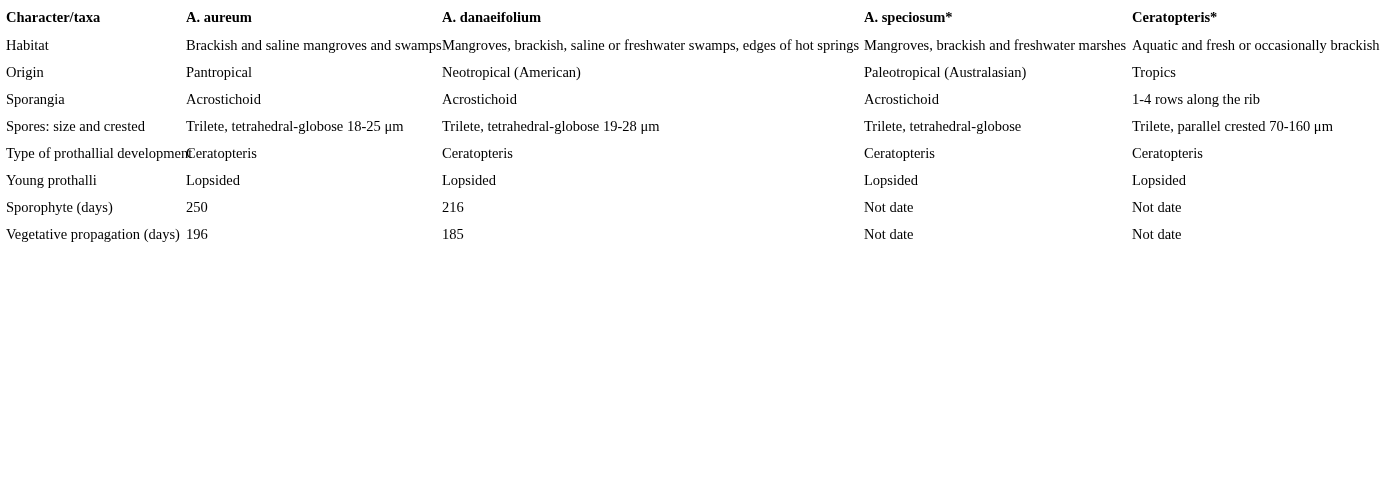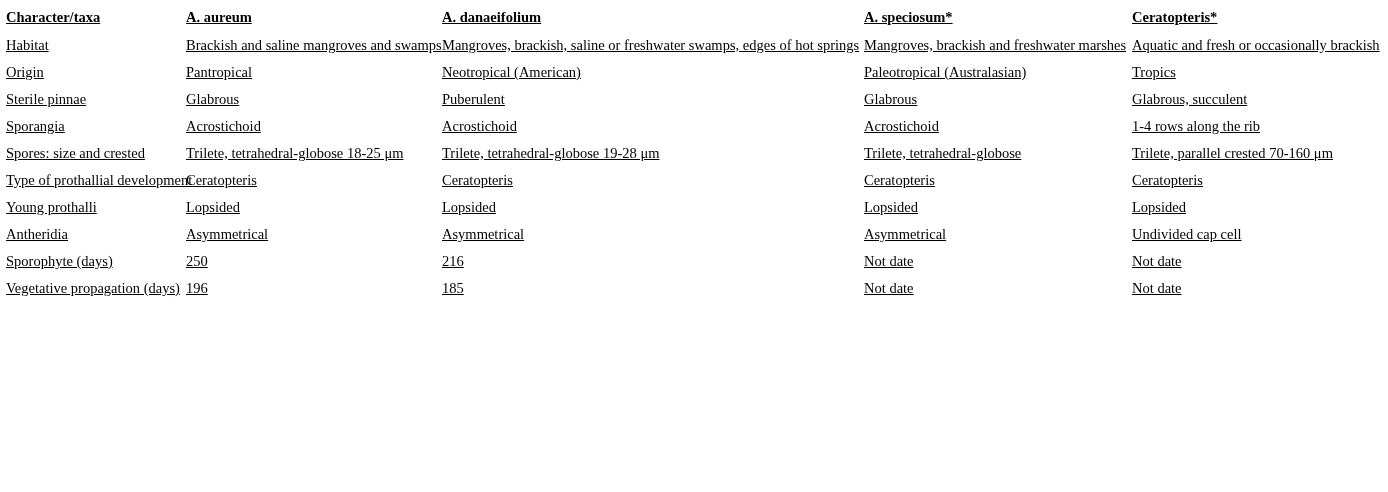--- a/index.html
+++ b/index.html
@@ -11,21 +11,20 @@
     width: 1388px;
     height: 492px;
     font-family: "Liberation Serif", serif;
     color: #000000;
     overflow: hidden;
   }
   #sheet {
     position: relative;
     width: 1165px;
     height: 492px;
-    text-decoration: underline;
   }
   table.comparison {
     border-collapse: collapse;
     border-spacing: 0;
     margin: 0;
     padding: 0;
     table-layout: fixed;
     width: 1388px;
   }
   table.comparison col.c0 { width: 186px; }
@@ -89,27 +88,20 @@
         <td>Aquatic and fresh or occasionally brackish</td>
       </tr>
       <tr>
         <td class="first-col">Origin</td>
         <td>Pantropical</td>
         <td>Neotropical (American)</td>
         <td>Paleotropical (Australasian)</td>
         <td>Tropics</td>
       </tr>
       <tr>
-        <td class="first-col">Sterile pinnae</td>
-        <td>Glabrous</td>
-        <td>Puberulent</td>
-        <td>Glabrous</td>
-        <td>Glabrous, succulent</td>
-      </tr>
-      <tr>
         <td class="first-col">Sporangia</td>
         <td>Acrostichoid</td>
         <td>Acrostichoid</td>
         <td>Acrostichoid</td>
         <td>1-4 rows along the rib</td>
       </tr>
       <tr>
         <td class="first-col">Spores: size and crested</td>
         <td>Trilete, tetrahedral-globose 18-25 μm</td>
         <td>Trilete, tetrahedral-globose 19-28 μm</td>
@@ -124,27 +116,20 @@
         <td>Ceratopteris</td>
       </tr>
       <tr>
         <td class="first-col">Young prothalli</td>
         <td>Lopsided</td>
         <td>Lopsided</td>
         <td>Lopsided</td>
         <td>Lopsided</td>
       </tr>
       <tr>
-        <td class="first-col">Antheridia</td>
-        <td>Asymmetrical</td>
-        <td>Asymmetrical</td>
-        <td>Asymmetrical</td>
-        <td>Undivided cap cell</td>
-      </tr>
-      <tr>
         <td class="first-col">Sporophyte (days)</td>
         <td>250</td>
         <td>216</td>
         <td>Not date</td>
         <td>Not date</td>
       </tr>
       <tr>
         <td class="first-col">Vegetative propagation (days)</td>
         <td>196</td>
         <td>185</td>

